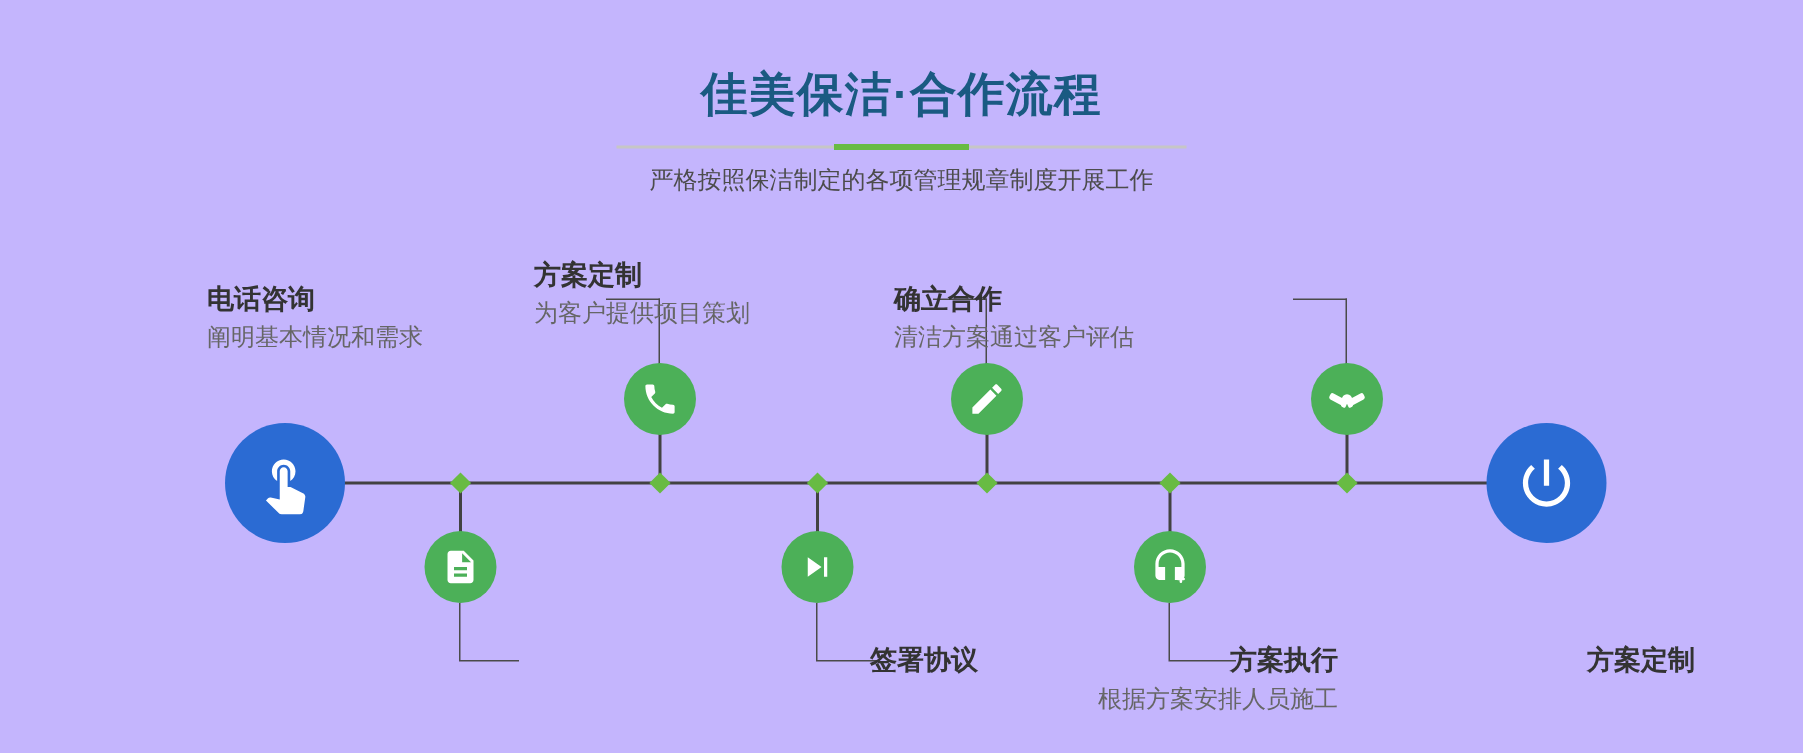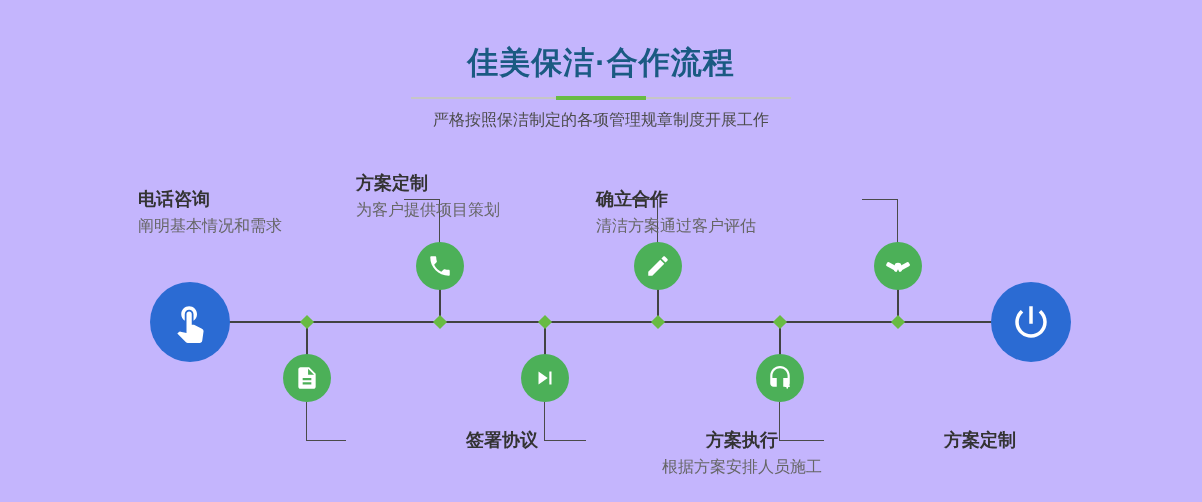--- a/index.html
+++ b/index.html
@@ -31,21 +31,21 @@
   }
   .node svg { width:26px; height:26px; fill:#fff; }
   .endpoint {
     position:absolute; width:80px; height:80px; border-radius:50%;
     background:var(--blue,#2b6bd3); display:flex; align-items:center; justify-content:center; z-index:3;
   }
   .endpoint svg { width:42px; height:42px; fill:#fff; }
   
   .label { position:absolute; z-index:4; }
   .label-top { width:260px; text-align:left; }
-  .label-bottom { width:300px; text-align:center; }
+  .label-bottom { width:300px; text-align:right; }
   .step-title { font-size:18px; font-weight:bold; color:#333; line-height:24px; }
   .step-desc { font-size:16px; color:#666; line-height:18px; margin-top:6px; }
 </style>
 </head>
 <body>
 
 <div class="page">
 
   <h1 class="title">佳美保洁·合作流程</h1>
   <div class="divider">

